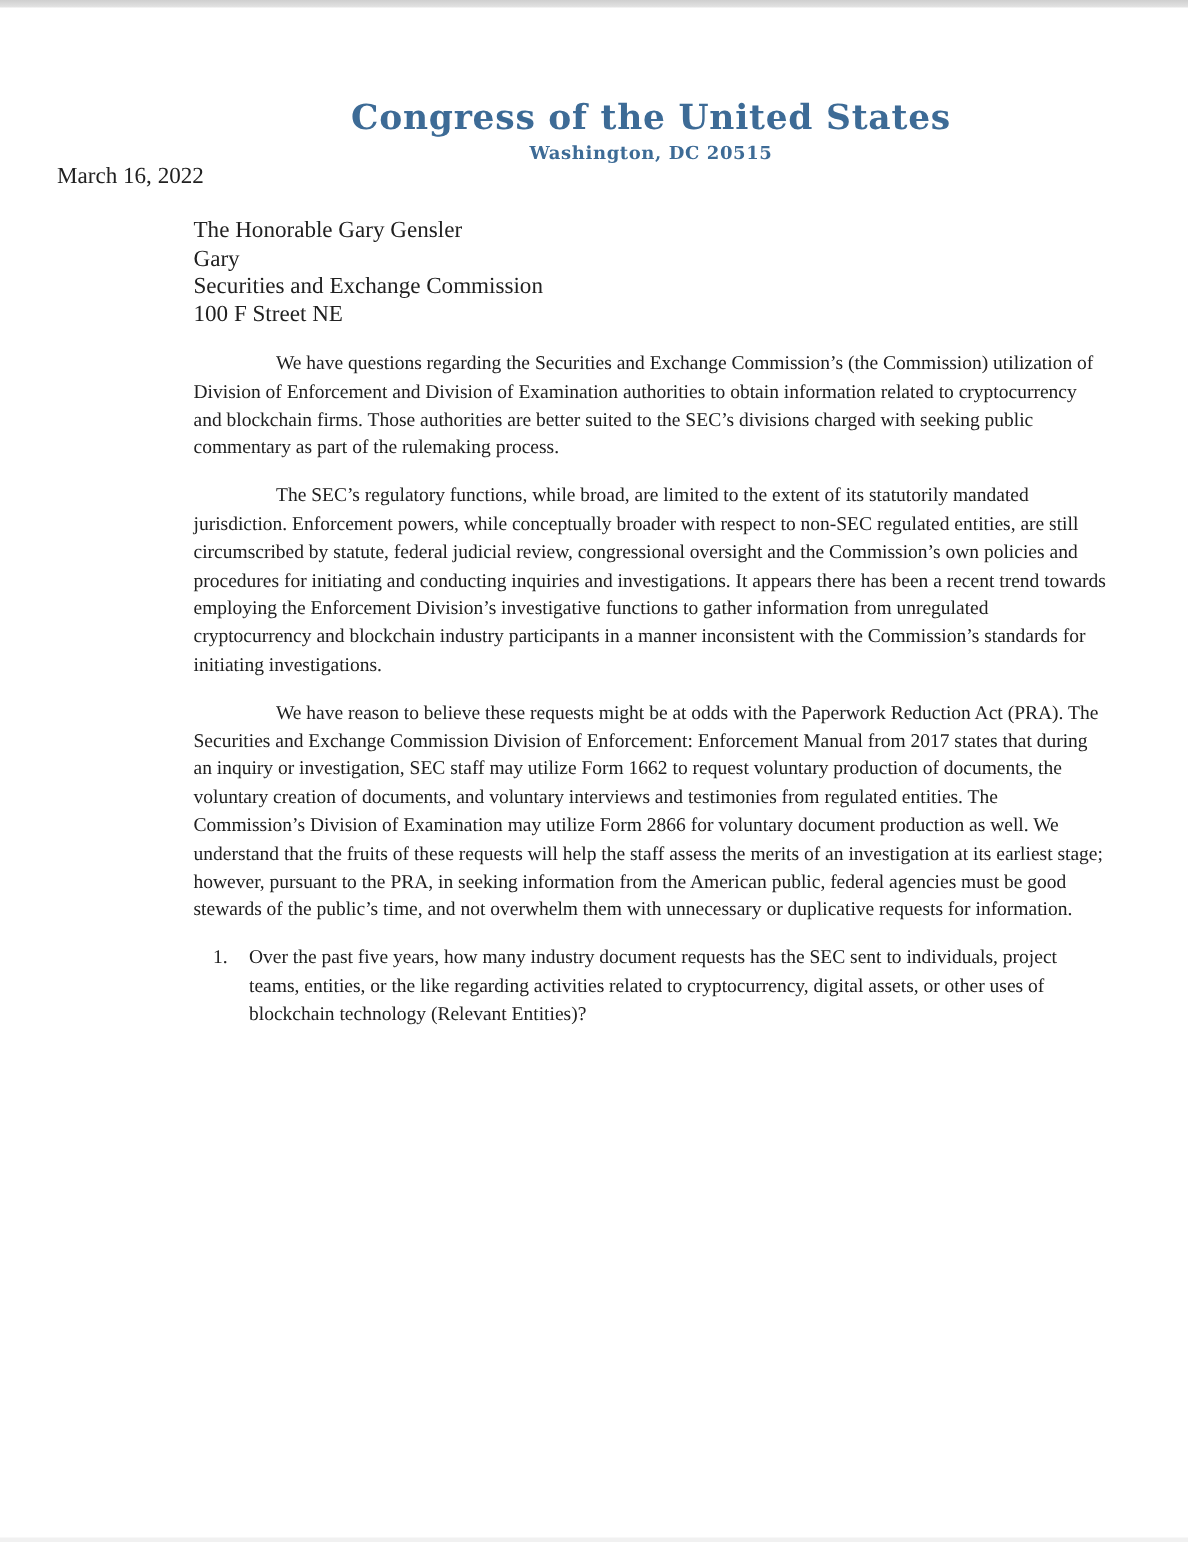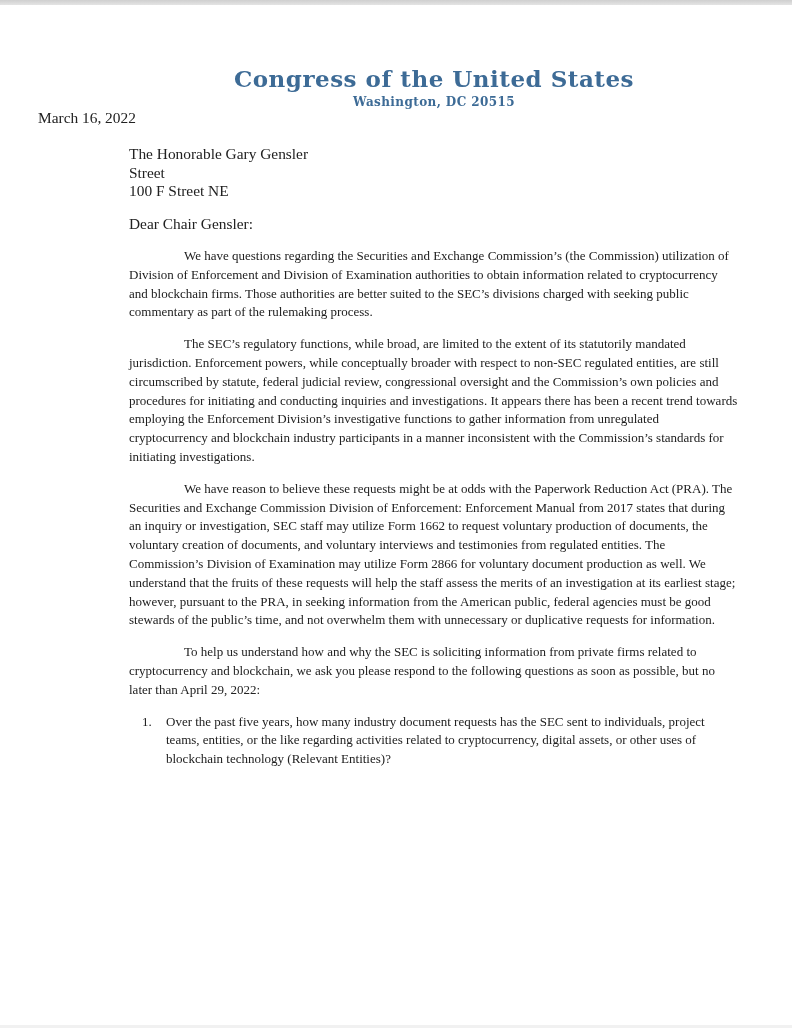--- a/index.html
+++ b/index.html
@@ -93,31 +93,30 @@
 
   <header class="letterhead">
     <div class="lh-title">Congress of the United States</div>
     <div class="lh-subtitle">Washington, DC 20515</div>
   </header>
 
   <div class="date-line">March 16, 2022</div>
 
   <div class="recipient">
     <div>The Honorable Gary Gensler</div>
-    <div>Street</div>
+    <div>Gary</div>
+    <div>Securities and Exchange Commission</div>
     <div>100 F Street NE</div>
   </div>
 
-  <div class="salutation">Dear Chair Gensler:</div>
 
   <div class="body-text">
     <p>We have questions regarding the Securities and Exchange Commission’s (the Commission) utilization of Division of Enforcement and Division of Examination authorities to obtain information related to cryptocurrency and blockchain firms. Those authorities are better suited to the SEC’s divisions charged with seeking public commentary as part of the rulemaking process.</p>
     <p>The SEC’s regulatory functions, while broad, are limited to the extent of its statutorily mandated jurisdiction. Enforcement powers, while conceptually broader with respect to non-SEC regulated entities, are still circumscribed by statute, federal judicial review, congressional oversight and the Commission’s own policies and procedures for initiating and conducting inquiries and investigations. It appears there has been a recent trend towards employing the Enforcement Division’s investigative functions to gather information from unregulated cryptocurrency and blockchain industry participants in a manner inconsistent with the Commission’s standards for initiating investigations.</p>
     <p>We have reason to believe these requests might be at odds with the Paperwork Reduction Act (PRA). The Securities and Exchange Commission Division of Enforcement: Enforcement Manual from 2017 states that during an inquiry or investigation, SEC staff may utilize Form 1662 to request voluntary production of documents, the voluntary creation of documents, and voluntary interviews and testimonies from regulated entities. The Commission’s Division of Examination may utilize Form 2866 for voluntary document production as well. We understand that the fruits of these requests will help the staff assess the merits of an investigation at its earliest stage; however, pursuant to the PRA, in seeking information from the American public, federal agencies must be good stewards of the public’s time, and not overwhelm them with unnecessary or duplicative requests for information.</p>
-    <p>To help us understand how and why the SEC is soliciting information from private firms related to cryptocurrency and blockchain, we ask you please respond to the following questions as soon as possible, but no later than April 29, 2022:</p>
 
     <div class="question">
       <span class="q-num">1.</span>
       <span class="q-text">Over the past five years, how many industry document requests has the SEC sent to individuals, project teams, entities, or the like regarding activities related to cryptocurrency, digital assets, or other uses of blockchain technology (Relevant Entities)?</span>
     </div>
   </div>
 
   <div class="bottom-edge"></div>
 </div>
 

